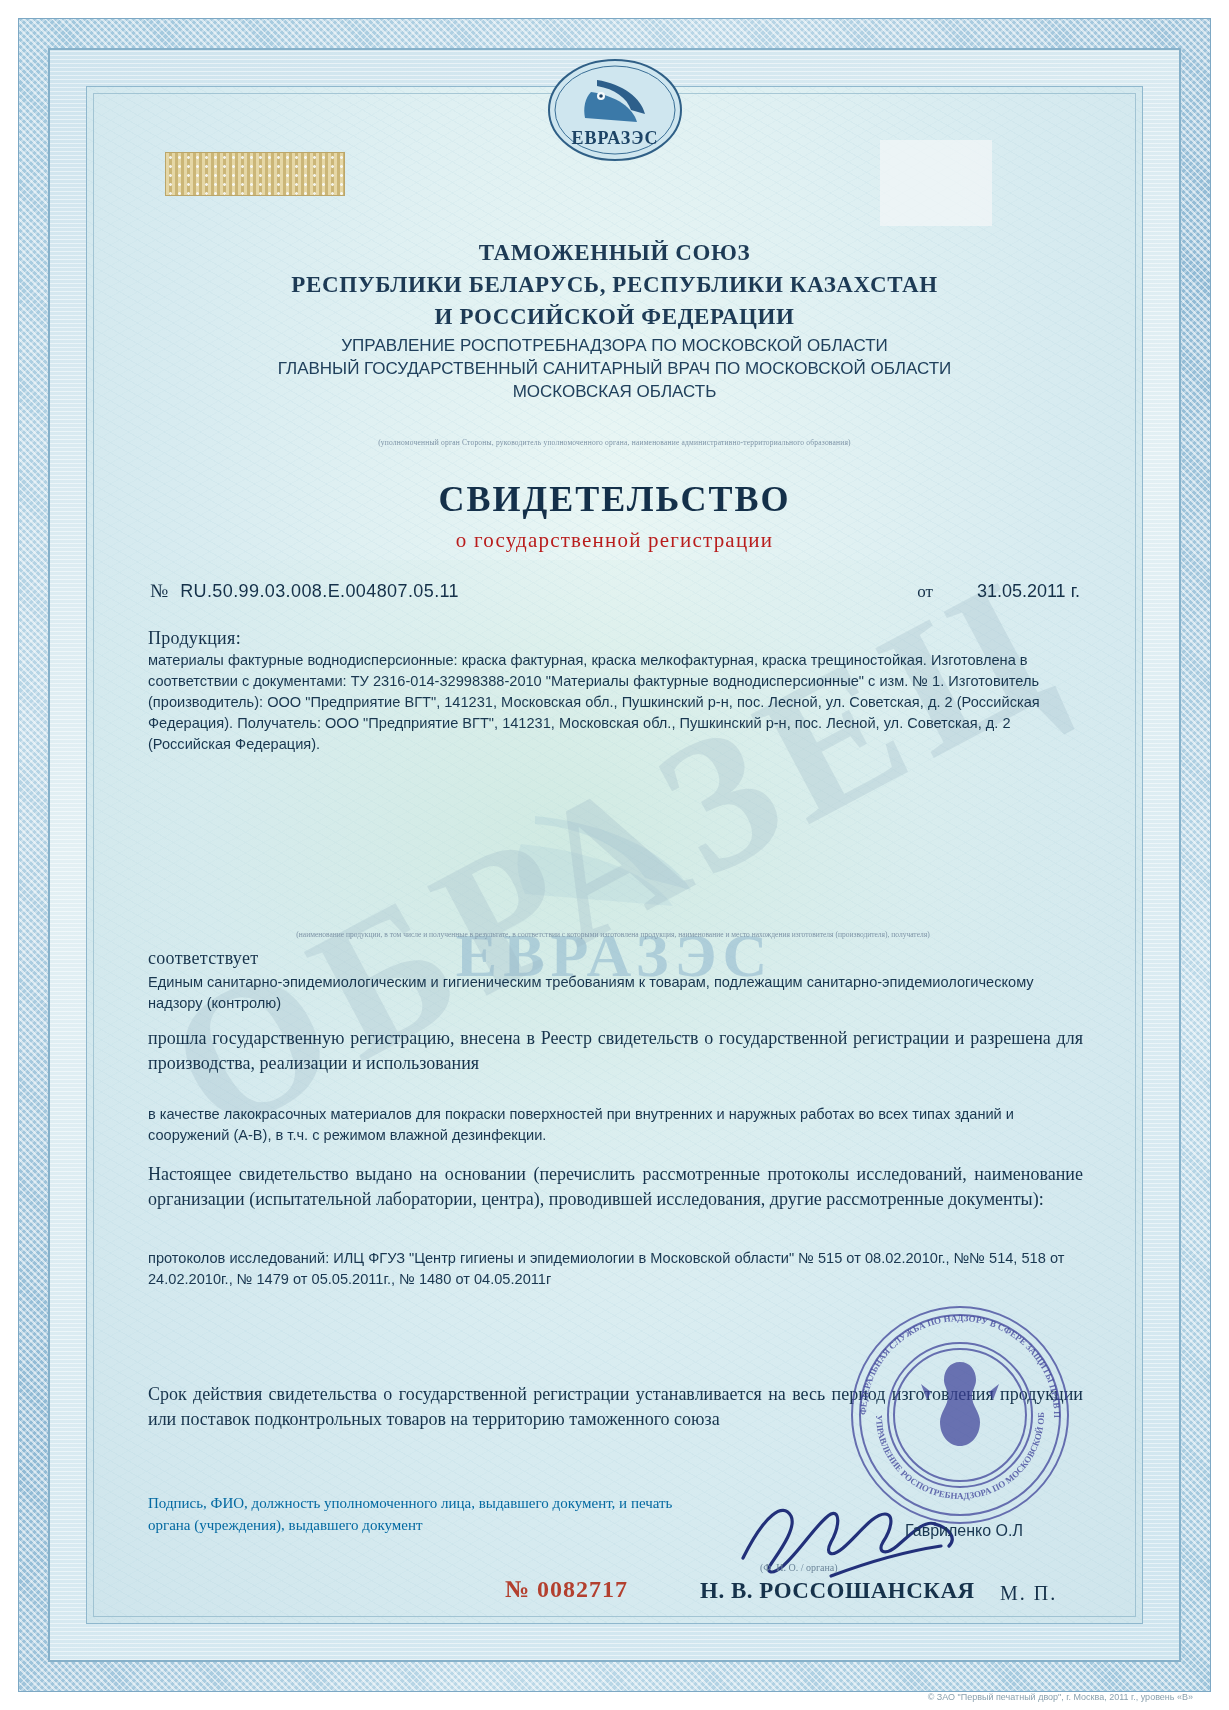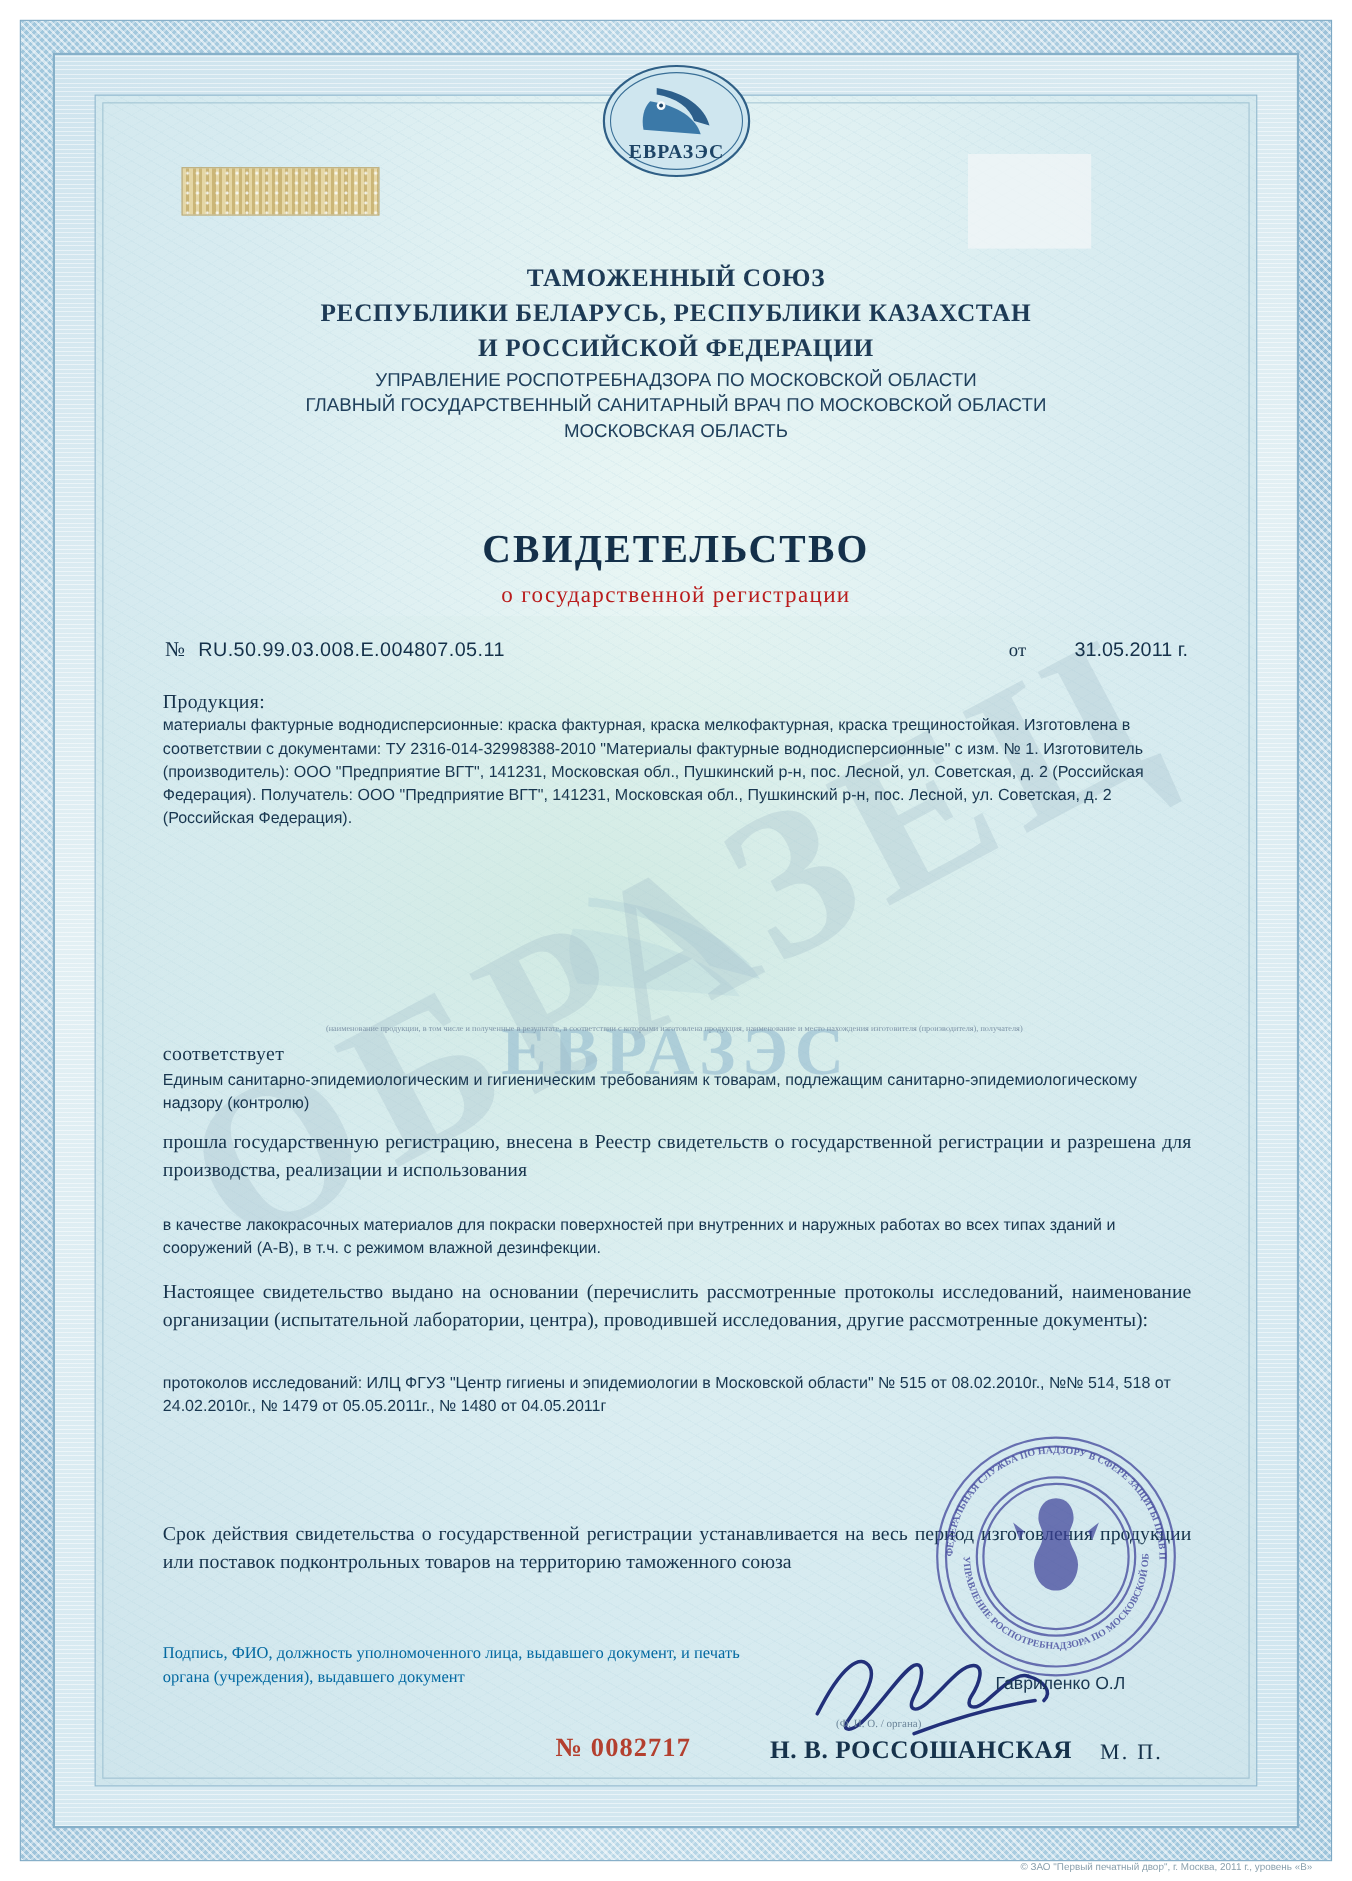--- a/index.html
+++ b/index.html
@@ -374,20 +374,21 @@
 
   <div class="wm-obrazec">ОБРАЗЕЦ</div>
 
   <div class="hdr hdr1">ТАМОЖЕННЫЙ СОЮЗ</div>
   <div class="hdr hdr2">РЕСПУБЛИКИ БЕЛАРУСЬ, РЕСПУБЛИКИ КАЗАХСТАН</div>
   <div class="hdr hdr3">И РОССИЙСКОЙ ФЕДЕРАЦИИ</div>
   <div class="hdr hdr4">УПРАВЛЕНИЕ РОСПОТРЕБНАДЗОРА ПО МОСКОВСКОЙ ОБЛАСТИ</div>
   <div class="hdr hdr5">ГЛАВНЫЙ ГОСУДАРСТВЕННЫЙ САНИТАРНЫЙ ВРАЧ ПО МОСКОВСКОЙ ОБЛАСТИ</div>
   <div class="hdr hdr6">МОСКОВСКАЯ ОБЛАСТЬ</div>
 
+  <div class="microtext">(уполномоченный орган Стороны, руководитель уполномоченного органа, наименование административно-территориального образования)</div>
 
   <div class="title-main">СВИДЕТЕЛЬСТВО</div>
   <div class="title-sub">о государственной регистрации</div>
 
   <div class="numrow">
     <span class="num-label">№</span>
     <span class="num-value">RU.50.99.03.008.Е.004807.05.11</span>
     <span class="date-wrap">
       <span class="date-label">от</span>
       <span class="date-value">31.05.2011 г.</span>

